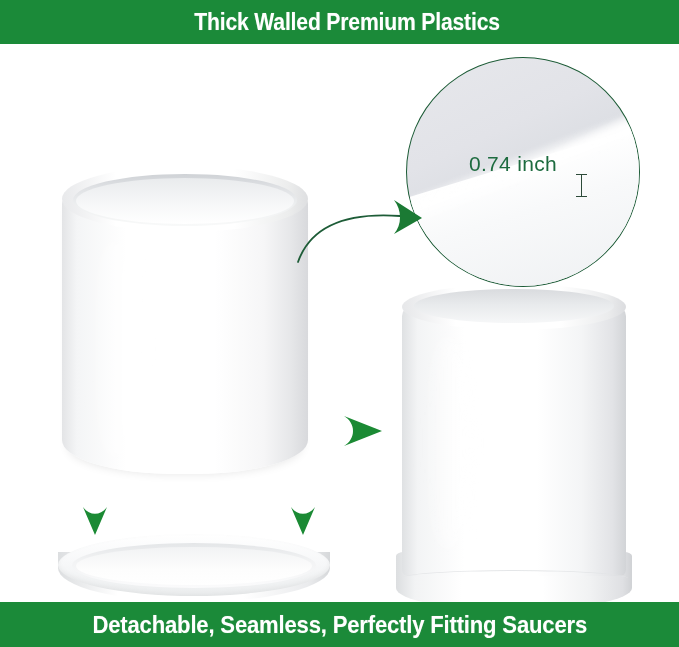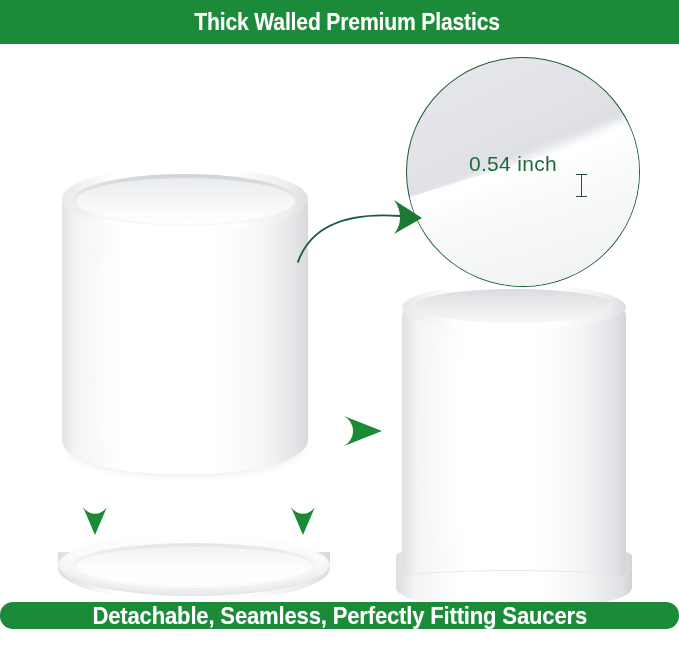--- a/index.html
+++ b/index.html
@@ -27,22 +27,21 @@
     align-items: center;
     justify-content: center;
   }
   #banner-top {
     top: 0;
     height: 44px;
     padding-left: 8px;
   }
   #banner-bottom {
     top: 602px;
-    height: 27px;
-    border-radius: 13px;
+    height: 45px;
   }
   .banner-text {
     color: #ffffff;
     font-weight: bold;
     letter-spacing: -0.2px;
     white-space: nowrap;
     transform: scaleX(0.92);
     text-shadow: 0 0 1px rgba(255,255,255,0.35);
   }
   #banner-top .banner-text { font-size: 23px; }
@@ -372,21 +371,21 @@
       <div class="body"></div>
       <div class="rim-outer"></div>
       <div class="rim-inner"></div>
       <div class="seam"></div>
       <div class="sheen"></div>
     </div>
 
     <div id="magnifier">
       <div class="wallface"></div>
       <div class="glare"></div>
-      <div id="mag-label">0.54 inch</div>
+      <div id="mag-label">0.74 inch</div>
       <div id="mag-caliper">
         <div class="cap-top"></div>
         <div class="bar"></div>
         <div class="cap-bot"></div>
       </div>
     </div>
 
     <div id="leader-line">
       <svg width="144" height="72" viewBox="0 0 144 72">
         <path d="M2,68 C14,34 48,18 104,22" fill="none" stroke="#1d5c37" stroke-width="1.8" stroke-linecap="round"></path>

